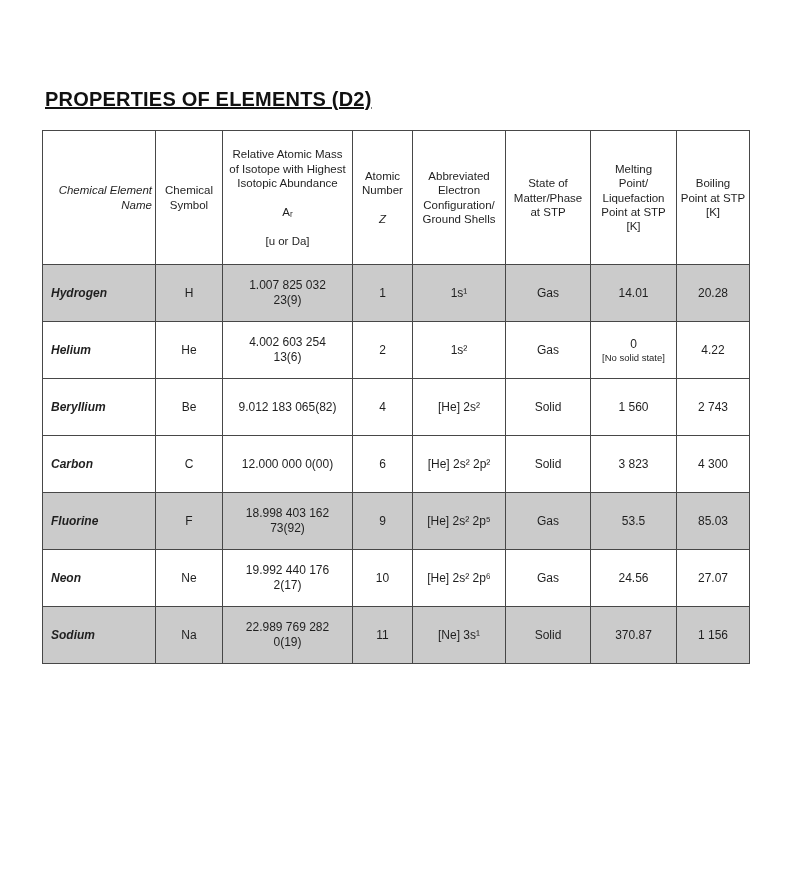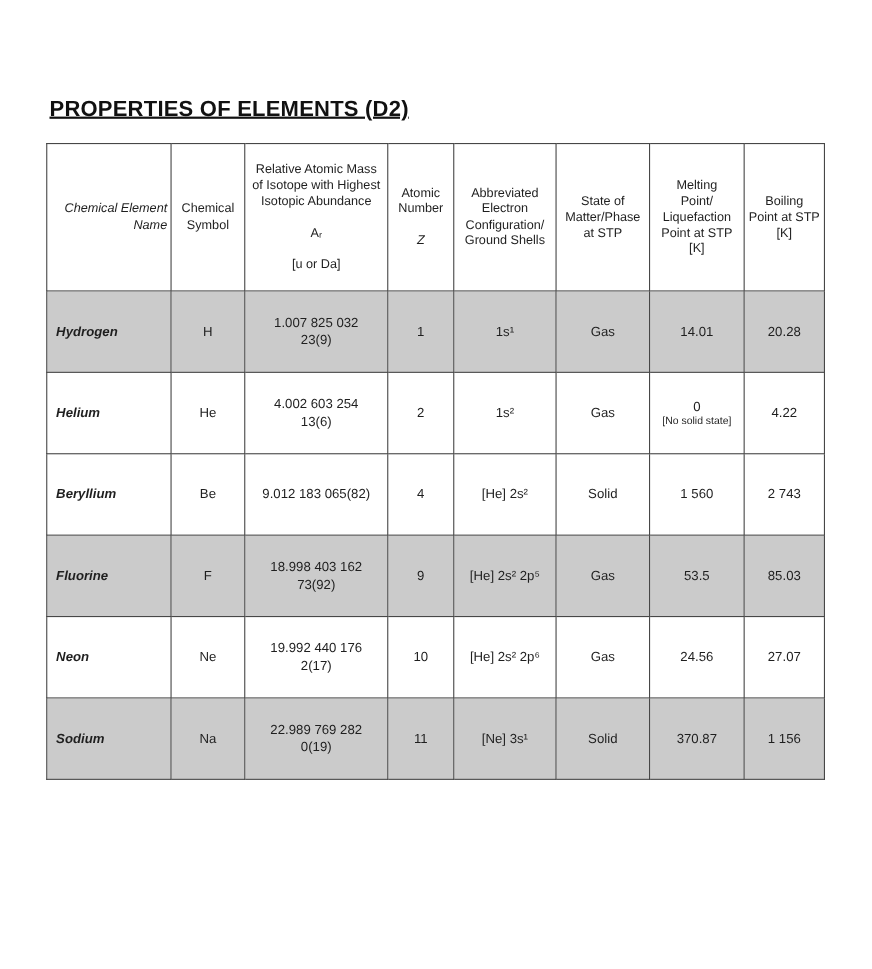--- a/index.html
+++ b/index.html
@@ -20,21 +20,21 @@
   }
   th, td {
     border: 1px solid #474747;
     text-align: center; vertical-align: middle;
     padding: 2px 3px;
     font-size: 12px; line-height: 1.3;
     white-space: pre-line;
     overflow: hidden;
   }
   thead tr { height: 79px; }
-  tbody tr { height: 74px; }
+  tbody tr { height: 57px; }
   th { font-weight: normal; font-size: 11.5px; line-height: 1.25; }
   th.h-name { text-align: right; padding-left: 8px; font-style: italic; }
   td.c-name { text-align: left; padding-left: 8px; font-weight: bold; font-style: italic; }
   .italic { font-style: italic; }
   tr.shade td { background: #cbcbcb; }
   td .note { font-size: 9.5px; line-height: 1.1; margin-top: 0; }
   td .note:empty { display: none; }
 </style>
 </head>
 <body>
@@ -113,20 +113,30 @@
     <tr>
       <td class="c-name">Beryllium</td>
       <td>Be</td>
       <td>9.012 183 065(82)</td>
       <td>4</td>
       <td>[He] 2s²</td>
       <td>Solid</td>
       <td><div class="val">1 560</div></td>
       <td>2 743</td>
     </tr>
+    <tr>
+      <td class="c-name">Carbon</td>
+      <td>C</td>
+      <td>12.000 000 0(00)</td>
+      <td>6</td>
+      <td>[He] 2s² 2p²</td>
+      <td>Solid</td>
+      <td><div class="val">3 823</div></td>
+      <td>4 300</td>
+    </tr>
     <tr class="shade">
       <td class="c-name">Fluorine</td>
       <td>F</td>
       <td>18.998 403 162
 73(92)</td>
       <td>9</td>
       <td>[He] 2s² 2p⁵</td>
       <td>Gas</td>
       <td><div class="val">53.5</div></td>
       <td>85.03</td>

